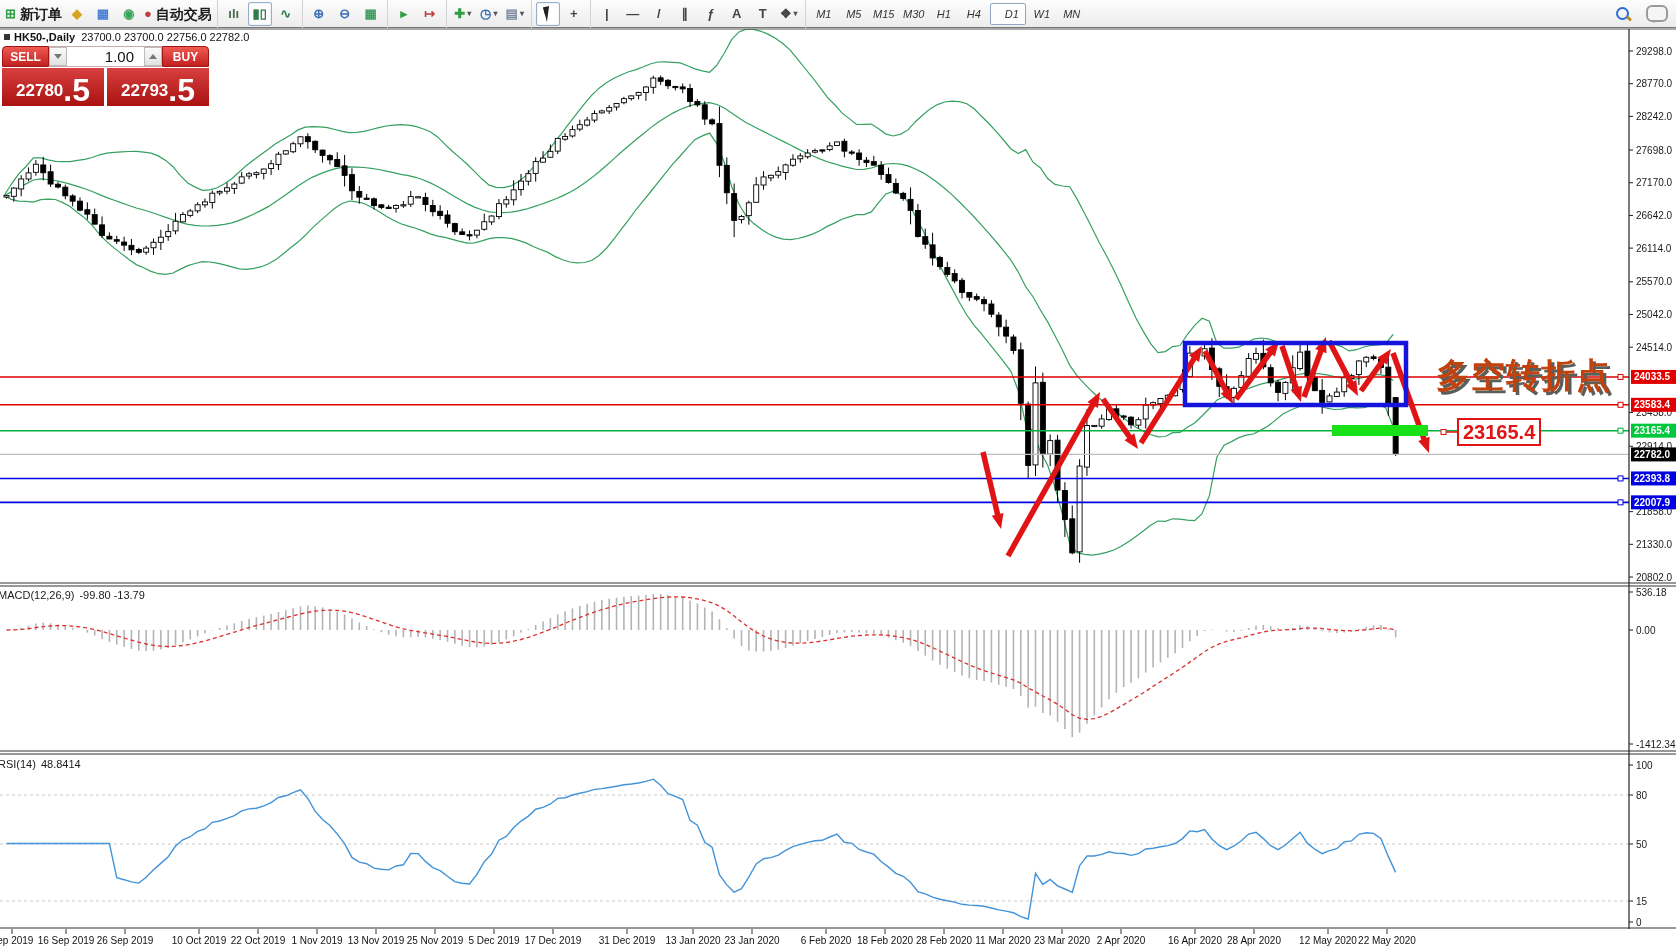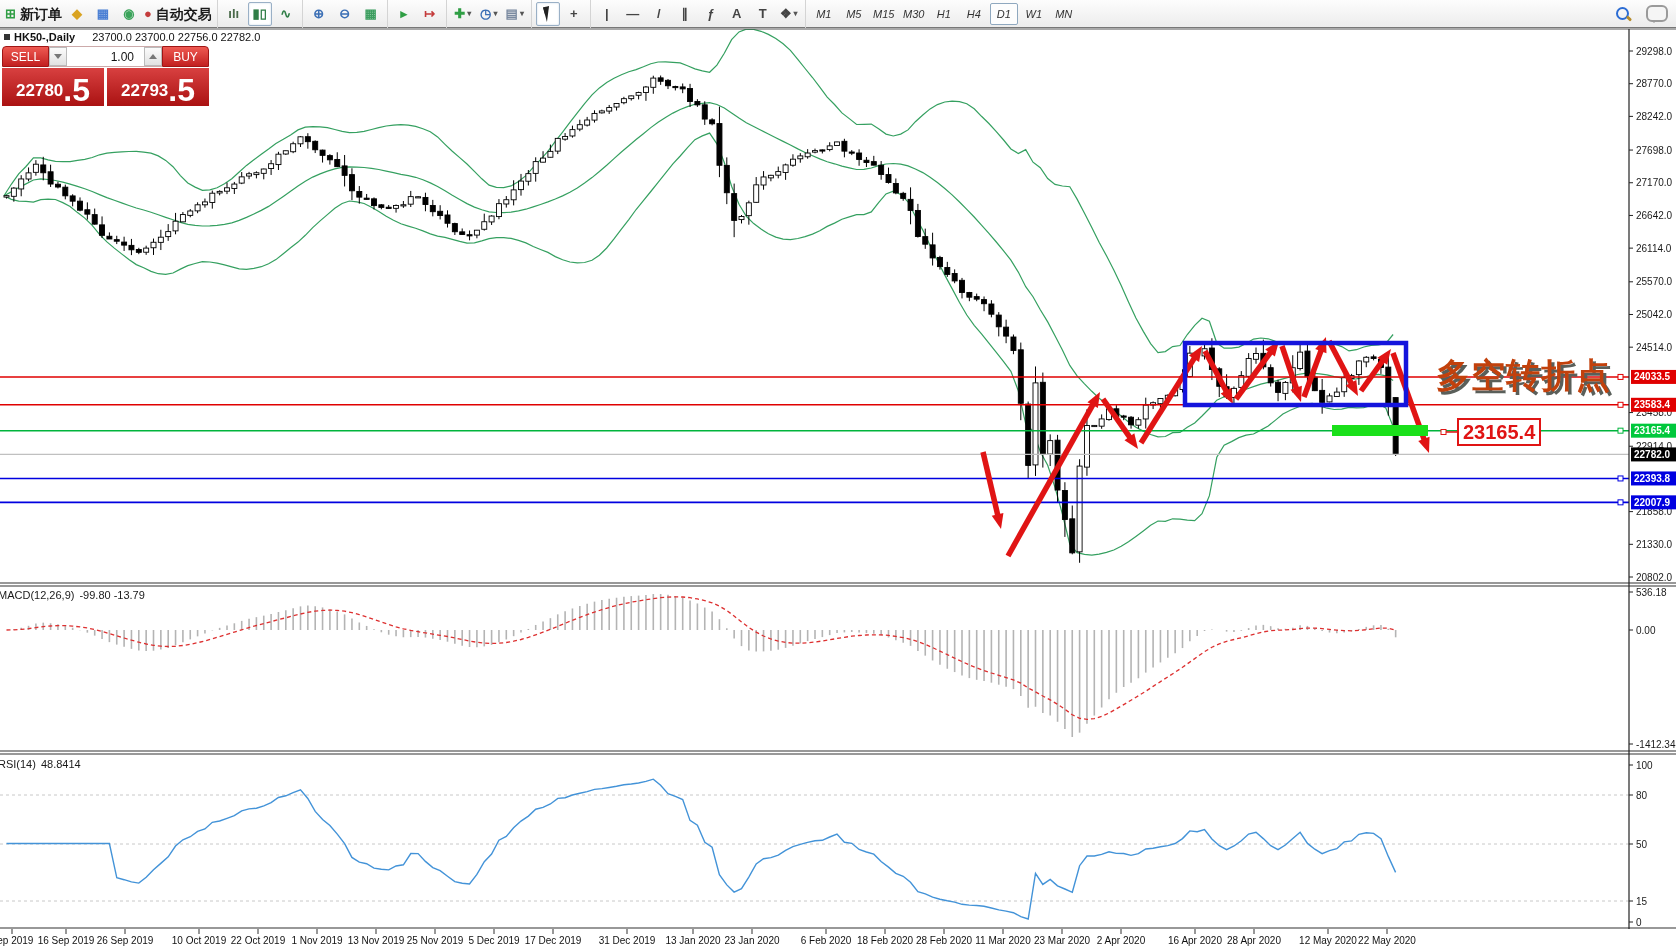--- a/index.html
+++ b/index.html
@@ -13,45 +13,45 @@
   .tgroup{display:flex;align-items:center;height:28px;padding:0 3px;border-left:1px solid #d4d4d4;}
   .tgroup:first-child{border-left:none;}
   .tbtn{display:flex;align-items:center;justify-content:center;min-width:22px;height:22px;
     margin:0 1px;border:1px solid transparent;border-radius:2px;cursor:default;
     font-size:13px;font-weight:bold;line-height:1;user-select:none;}
   .tbtn.active{background:#fff;border:1px solid #9ab0c6;box-shadow:inset 0 0 2px #c6d4e2;}
   .tbtn .lbl{font-size:14px;font-weight:bold;color:#1a1a1a;margin-left:4px;}
   .tbtn .caret{font-size:8px;color:#555;margin-left:2px;}
   .tfbtn{min-width:26px;height:20px;display:flex;align-items:center;justify-content:center;
     font-size:11px;color:#333;border:1px solid transparent;border-radius:2px;margin:0 1px;font-style:italic;}
-  .tfbtn.active{background:#fdfdfd;border:1px solid #8fa8bf;}
+  .tfbtn.active{background:#fdfdfd;border:1px solid #8fa8bf;padding-left:8px;}
   #tb-right{margin-left:auto;display:flex;align-items:center;padding-right:8px;}
   .icon-search{position:relative;width:18px;height:18px;margin-right:14px;}
   .icon-search .lens{position:absolute;left:2px;top:2px;width:9px;height:9px;border:2.5px solid #2b6cd4;border-radius:50%;}
   .icon-search .handle{position:absolute;left:12px;top:12px;width:6px;height:3px;background:#b58b2a;transform:rotate(45deg);border-radius:2px;}
   .icon-chat{position:relative;width:18px;height:13px;border:2px solid #9a9a9a;border-radius:6px;background:#f5f5f5;}
   .icon-chat:after{content:"";position:absolute;left:3px;bottom:-6px;border:3px solid transparent;border-top-color:#9a9a9a;}
   .cursor-glyph{width:0;height:0;border-left:5px solid #222;border-right:5px solid transparent;
     border-bottom:12px solid transparent;border-top:12px solid #222;transform:rotate(-15deg) scale(.62);}
 
   
   #chart-header{position:absolute;left:14px;top:31px;font-size:11px;color:#111;z-index:20;}
-  #chart-header b{font-weight:bold;margin-right:17px;}
+  #chart-header b{font-weight:bold;margin-right:6px;}
   #hdr-dot{position:absolute;left:4px;top:34px;width:6px;height:6px;background:#333;z-index:20;}
   #quote-panel{position:absolute;left:2px;top:46px;width:207px;z-index:25;}
   #qp-row1{display:flex;height:21px;}
-  .qbtn{width:45px;color:#fff;font-size:12px;font-weight:normal;display:flex;align-items:center;justify-content:center;
+  .qbtn{width:45px;color:#fff;font-size:12px;font-weight:bold;display:flex;align-items:center;justify-content:center;
     background:linear-gradient(#ee5a52,#c22020);border:1px solid #a01515;}
   .qbtn.sell{border-radius:4px 0 0 0;}
   .qbtn.buy{border-radius:0 4px 0 0;}
   #vol-box{flex:1;display:flex;border-top:1px solid #caa;border-bottom:1px solid #caa;background:#fff;}
   .spin{width:16px;background:linear-gradient(#fbfbfb,#e2e2e2);border:1px solid #bbb;display:flex;align-items:center;justify-content:center;}
   .spin .tri-up{width:0;height:0;border:4px solid transparent;border-bottom:5px solid #777;margin-top:-4px;}
   .spin .tri-dn{width:0;height:0;border:4px solid transparent;border-top:5px solid #777;margin-bottom:-4px;}
-  #vol-val{flex:1;font-size:12px;color:#111;display:flex;align-items:center;justify-content:flex-end;padding-right:10px;}
+  #vol-val{flex:1;font-size:15px;color:#111;display:flex;align-items:center;justify-content:flex-end;padding-right:10px;}
   #qp-row2{display:flex;gap:3px;margin-top:1px;height:38px;justify-content:space-between;}
   .price-tile{flex:1;background:linear-gradient(#d84040,#aa1212);color:#fff;display:flex;align-items:flex-end;justify-content:center;}
   .price-tile .pm{font-size:17px;font-weight:bold;padding-bottom:5px;}
   .price-tile .pb{font-size:32px;font-weight:bold;line-height:.85;padding-bottom:2px;}
 
   
   .pane-label{position:absolute;left:-2px;font-size:11px;color:#1a1a1a;z-index:20;}
   .pane-label span{margin-right:5px;}
 
   

